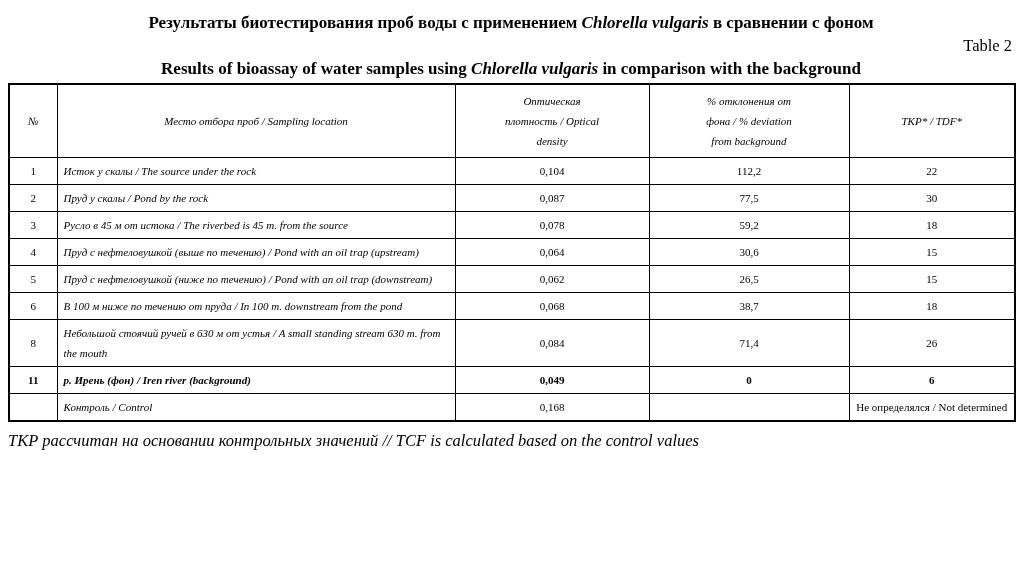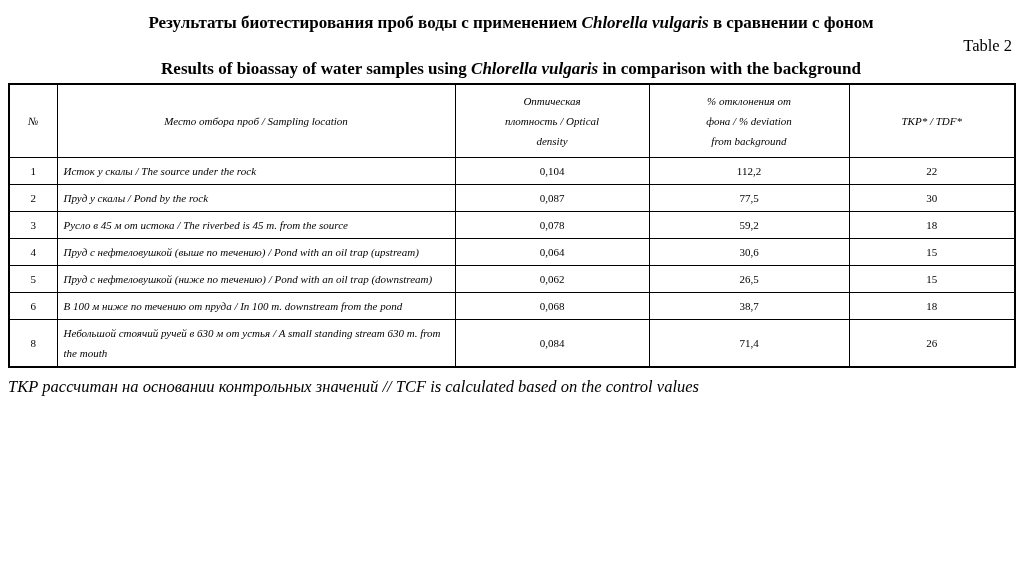--- a/index.html
+++ b/index.html
@@ -147,20 +147,34 @@
           <td class="c-dev">38,7</td>
           <td class="c-tdf">18</td>
         </tr>
         <tr>
           <td class="c-num">8</td>
           <td class="c-loc">Небольшой стоячий ручей в 630 м от устья / A small standing stream 630 m. from the mouth</td>
           <td class="c-dens">0,084</td>
           <td class="c-dev">71,4</td>
           <td class="c-tdf">26</td>
         </tr>
+        <tr class="bold-row">
+          <td class="c-num">11</td>
+          <td class="c-loc">р. Ирень (фон) / Iren river (background)</td>
+          <td class="c-dens">0,049</td>
+          <td class="c-dev">0</td>
+          <td class="c-tdf">6</td>
+        </tr>
+        <tr>
+          <td class="c-num"></td>
+          <td class="c-loc">Контроль / Control</td>
+          <td class="c-dens">0,168</td>
+          <td class="c-dev"></td>
+          <td class="c-tdf">Не определялся / Not determined</td>
+        </tr>
       </tbody>
   </table>
 
   <div class="notes">
     <div>ТКР рассчитан на основании контрольных значений // TCF is calculated based on the control values</div>
   </div>
 
 </div>
 
 </body></html>

